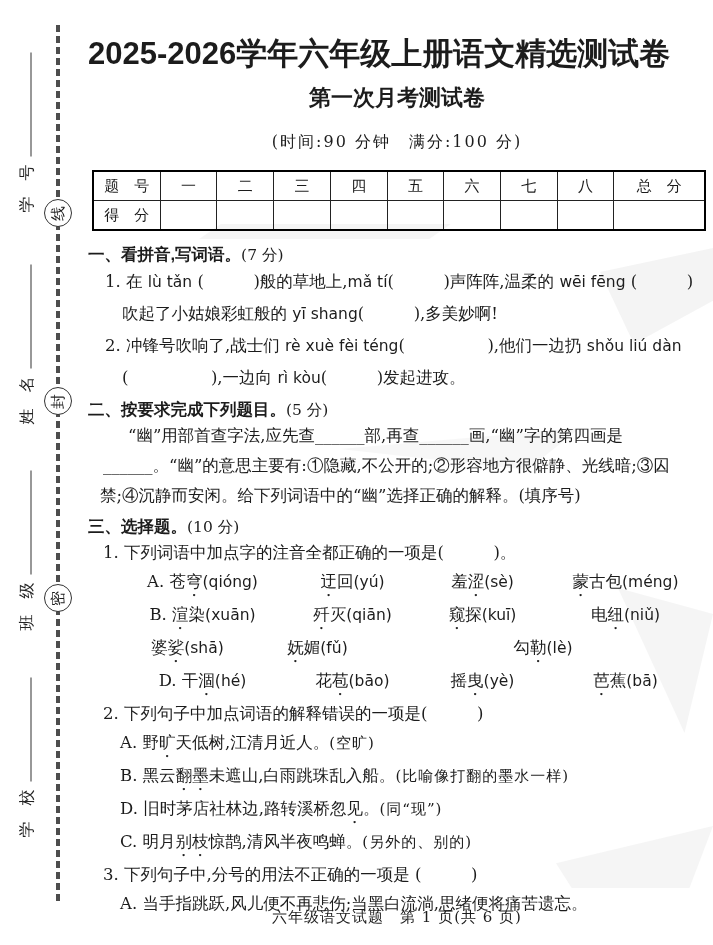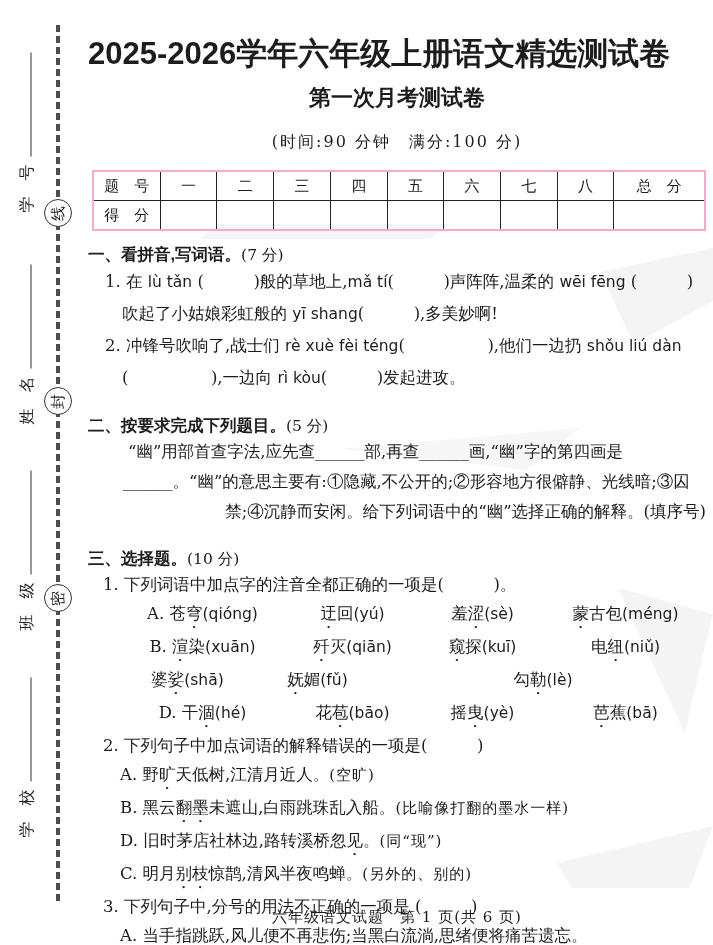--- a/index.html
+++ b/index.html
@@ -29,34 +29,34 @@
   .seal-label { position:absolute; left:27px; width:0; height:0; display:flex; align-items:center; justify-content:center; }
   .seal-label .rot { display:block; white-space:nowrap; transform:rotate(-90deg); font-size:16px; color:#222; }
   .seal-label .blank { display:inline-block; width:104px; height:12px; border-bottom:1.2px solid #333; margin-left:8px; }
 
   .content { position:absolute; left:88px; top:28px; width:618px; }
 
   .title { font-family:"Liberation Sans", sans-serif; font-weight:bold; font-size:31px; line-height:40px; text-align:left; margin-top:6px; }
   .subtitle { font-family:"Liberation Sans", sans-serif; font-weight:bold; font-size:22px; line-height:28px; text-align:center; margin-top:10px; }
   .meta { font-size:16px; line-height:20px; text-align:center; margin-top:20px; letter-spacing:2px; }
 
-  table.score { border-collapse:collapse; table-layout:fixed; margin:18px 0 0 4px; border:2px solid #f9a8d4; }
+  table.score { border-collapse:collapse; table-layout:fixed; margin:18px 0 0 4px; border:2px solid #000000; }
   table.score td {
     border:1px solid #222; height:28px; text-align:center; vertical-align:middle;
     font-family:"Liberation Sans", sans-serif; font-size:15px; padding:0;
   }
   td.c-label { width:66px; } td.c-num { width:56px; } td.c-total { width:90px; }
 
   .sec-h { font-family:"Liberation Sans", sans-serif; font-weight:bold; font-size:16.5px; line-height:22px; margin-top:12px; }
   .sec-h .score { font-family:"DejaVu Serif", serif; font-weight:normal; font-size:15.5px; }
-  .sec-h.tight { margin-top:20px; }
+  .sec-h.tight { margin-top:4px; }
 
   .line { font-size:16.5px; line-height:31px; white-space:pre-wrap; }
   .lh29 { line-height:29px; } .lh30 { line-height:30px; }
-  .ml12 { margin-left:12px;text-align:right; } .ml15 { margin-left:15px; } .ml17 { margin-left:17px; } .ml27 { margin-left:35px; } .ml32 { margin-left:32px; }
+  .ml12 { margin-left:12px; } .ml15 { margin-left:15px; } .ml17 { margin-left:17px; } .ml27 { margin-left:15px; } .ml32 { margin-left:32px; }
   .ml34 { margin-left:34px; } .ml40 { margin-left:40px; }
 
   .py { font-family:"DejaVu Sans", sans-serif; font-size:15.5px; }
   .em {
     text-emphasis:filled dot; -webkit-text-emphasis:filled dot;
     text-emphasis-position:under right; -webkit-text-emphasis-position:under right;
   }
   .kai { font-size:15px; letter-spacing:1px; }
 
   .choices-row { display:flex; margin-left:32px; font-size:16.5px; line-height:30px; white-space:pre-wrap;text-align:center; }

